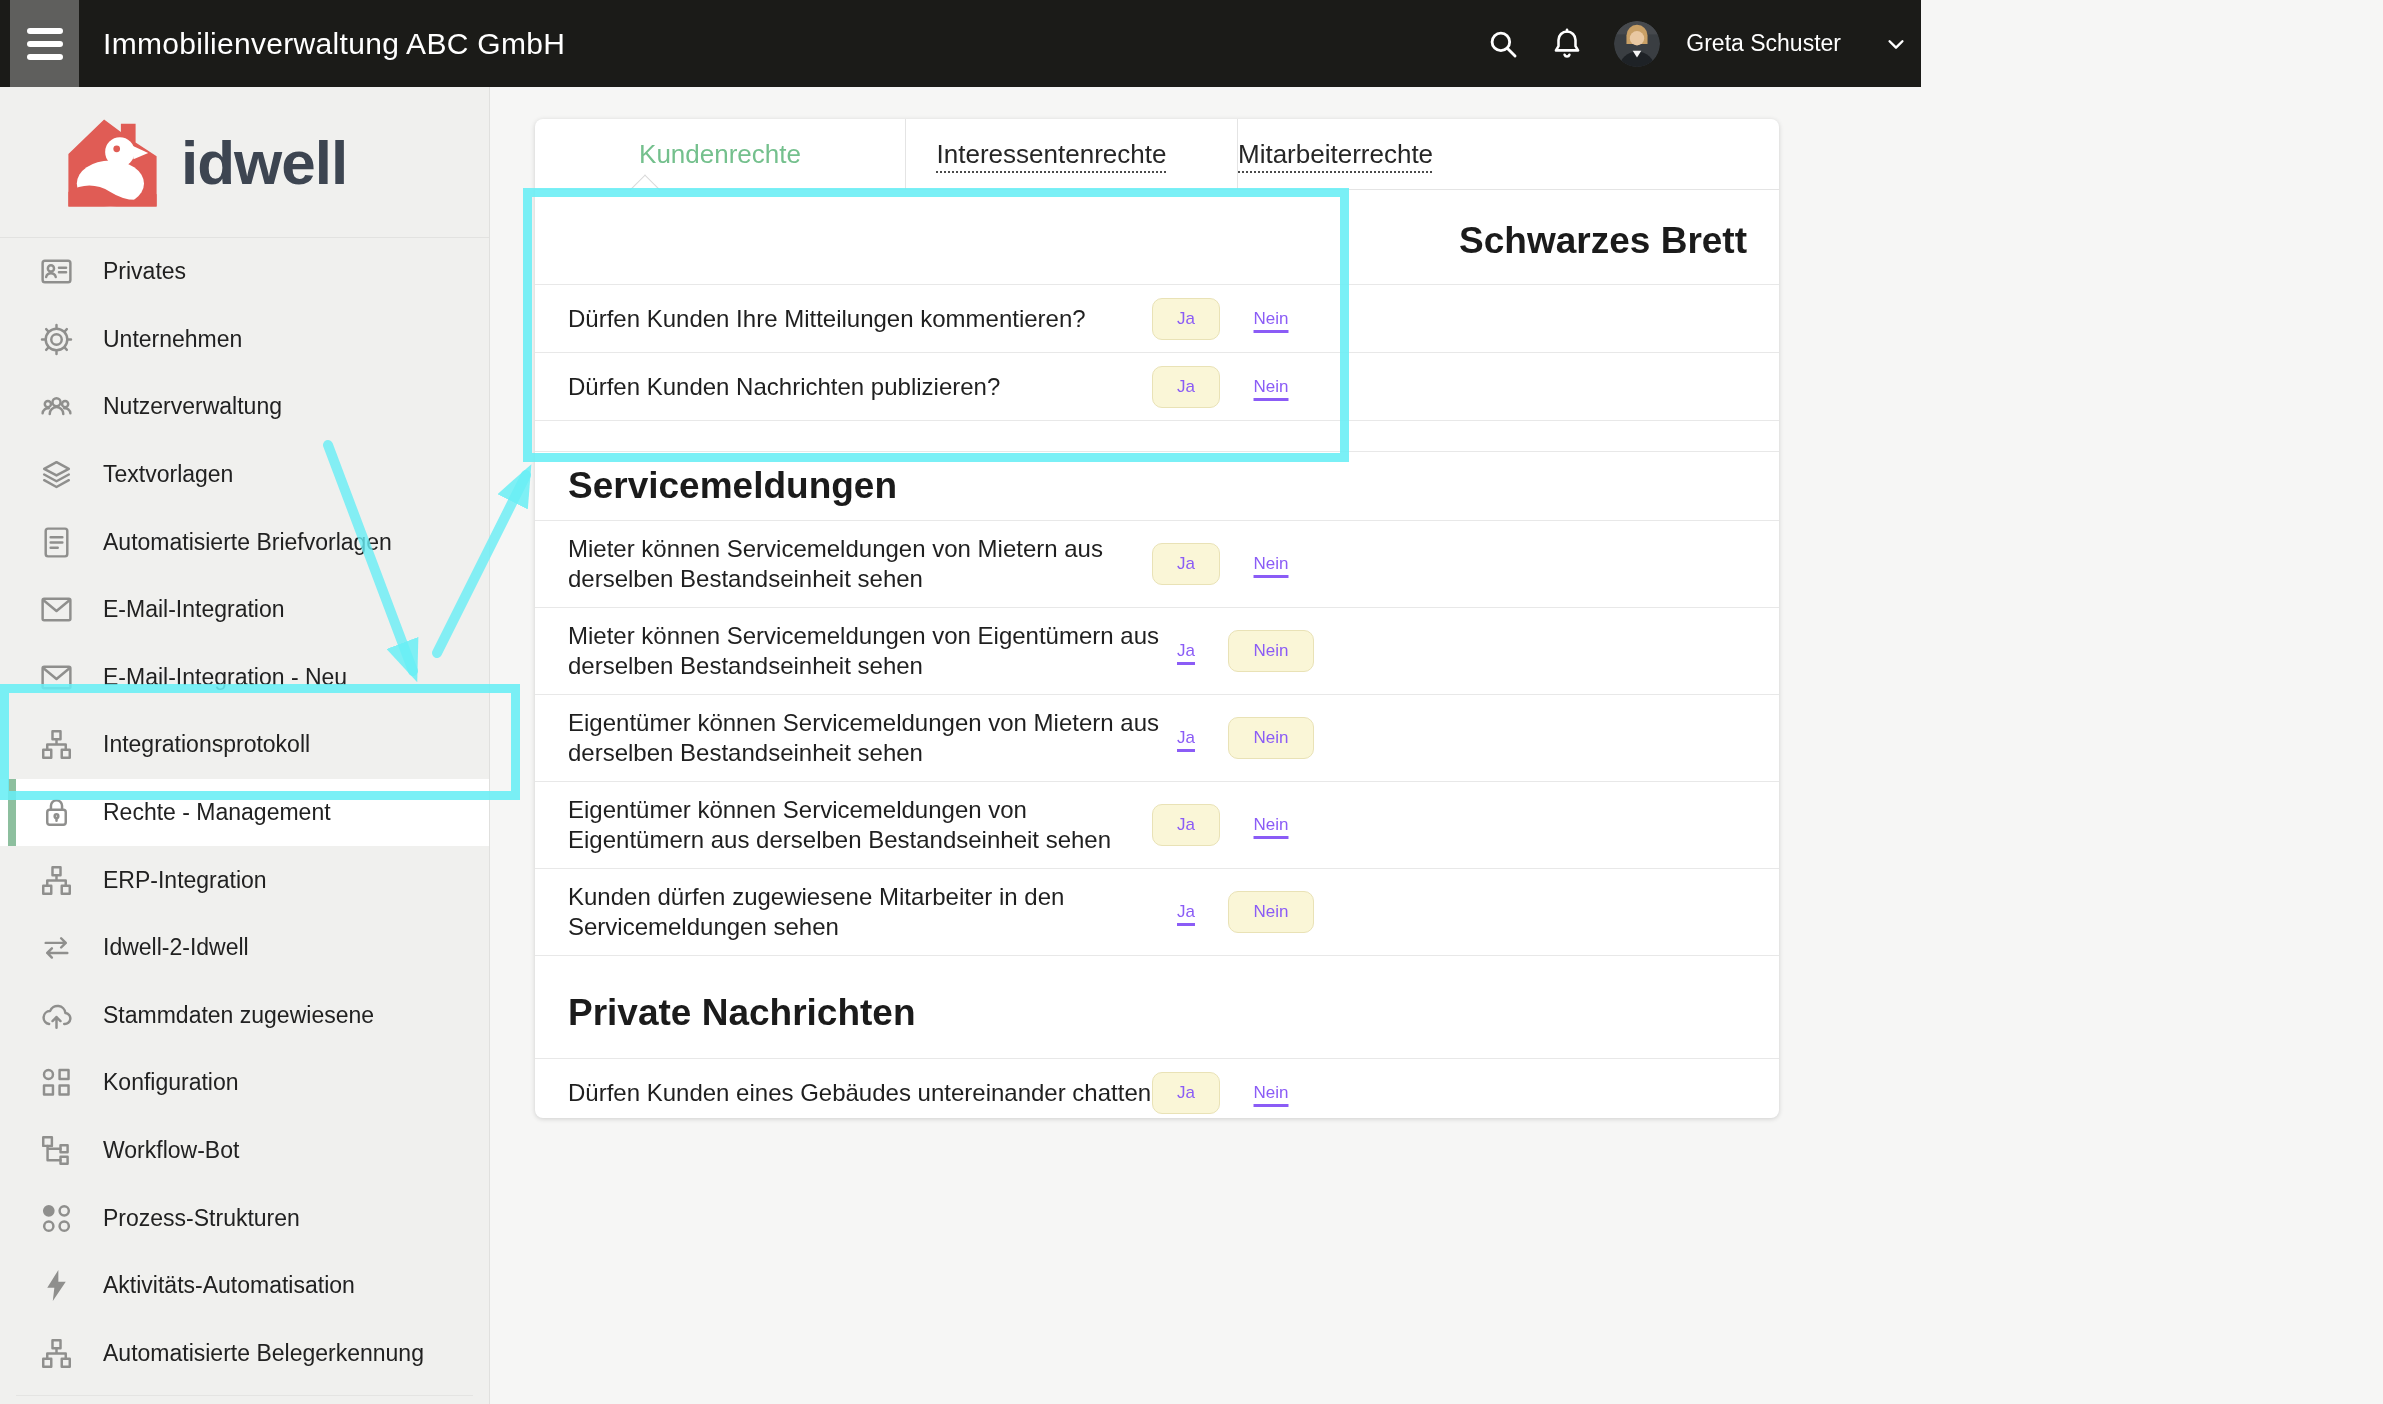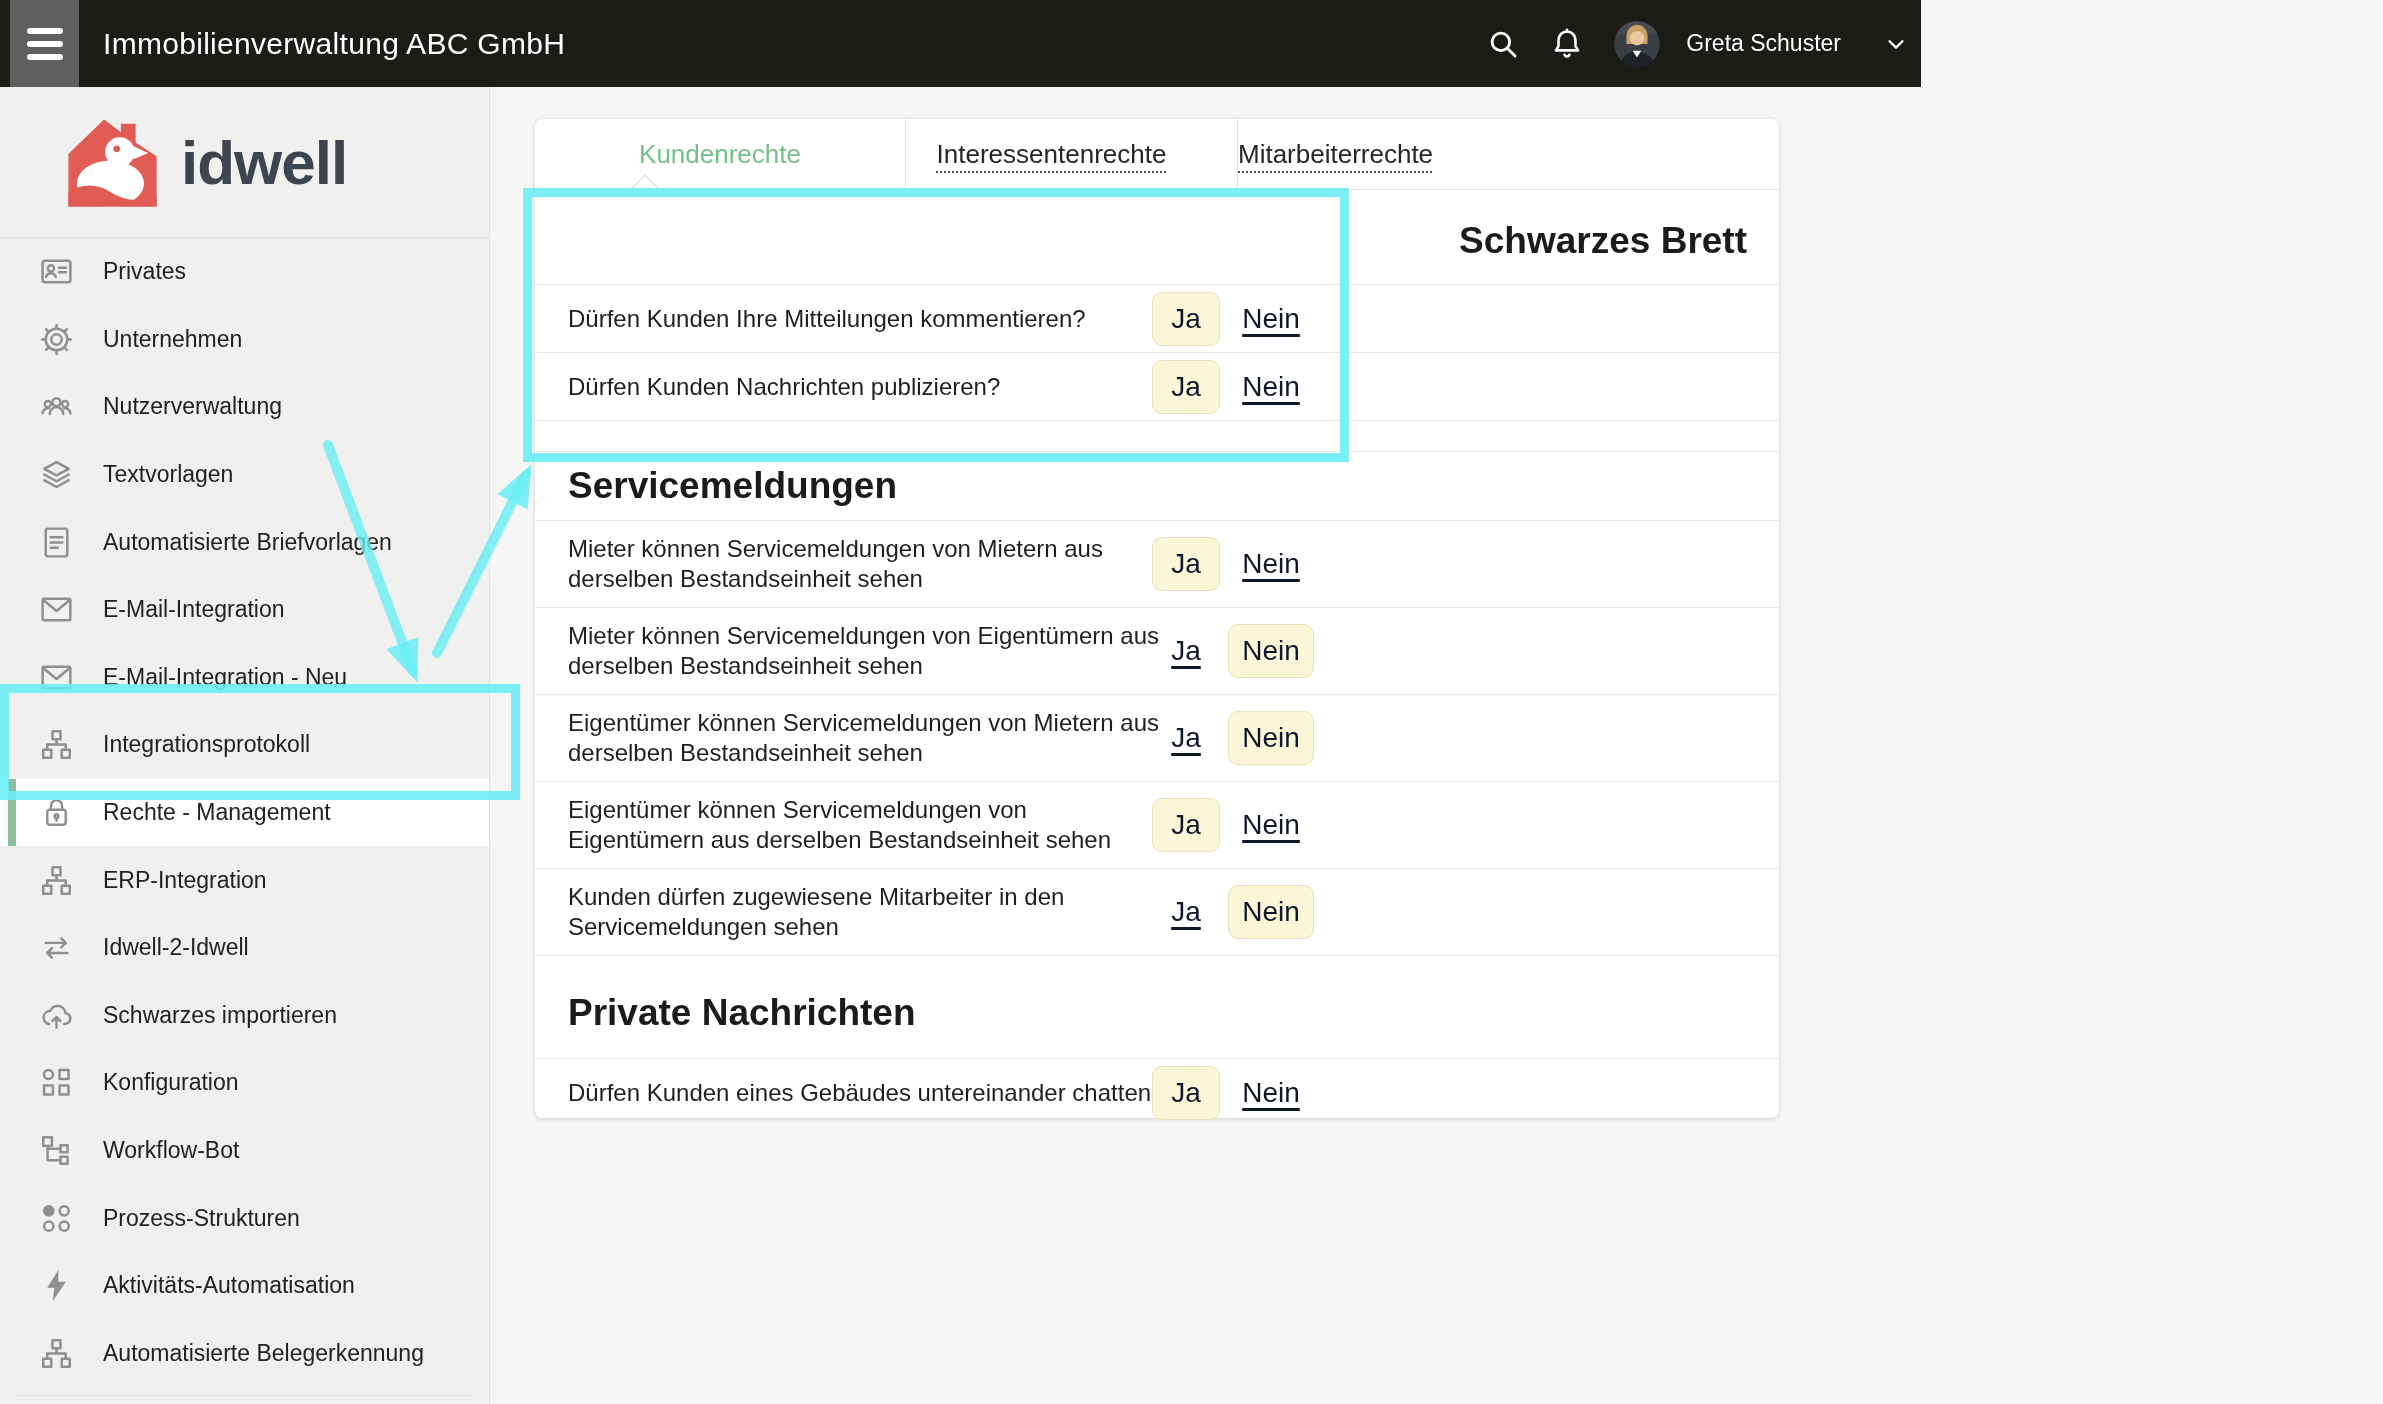--- a/index.html
+++ b/index.html
@@ -44,21 +44,21 @@
 
   .section-heading { font-size:37px; color:#1b1b1b; border-bottom:1px solid #e8e8e8; }
   #sections .section:nth-child(1) .section-heading { padding:30px 32px 22px 27px;text-align:right; }
   #sections .section:nth-child(2) .section-heading { padding:13px 32px 13px 33px; }
   #sections .section:nth-child(3) .section-heading { padding:36px 32px 24px 33px; }
   .spacer-row { height:31px; border-bottom:1px solid #e8e8e8; }
   .perm-row { position:relative; min-height:68px; display:flex; align-items:center; padding:13px 330px 13px 33px; border-bottom:1px solid #e8e8e8; }
   .section:last-child .perm-row:last-child { border-bottom:none; }
   .perm-q { font-size:24px; line-height:30px; color:#1f1f1f; max-width:600px; }
   .toggle { position:absolute; left:617px; top:50%; transform:translateY(-50%); display:flex; align-items:center; }
-  .opt { font-size:28px; color:#0f172a; text-align:center; cursor:pointer; }
+  .opt { font-size:17px; color:#8b5cf6; text-align:center; cursor:pointer; }
   .opt-yes { width:68px; }
   .opt-no  { width:86px; margin-left:8px; }
   .opt.pill { background:#faf6d7; border:1px solid #e9e2b6; border-radius:10px; padding:10px 0; }
   .opt.link { text-decoration:underline; text-decoration-thickness:2.5px; text-underline-offset:6px; font-weight:500; }
 
   
   .anno-box { position:absolute; border:9px solid rgba(104,238,245,0.88); z-index:20; pointer-events:none; }
   #anno-box-content { left:523px; top:188px; width:826px; height:274px; }
   #anno-box-sidebar { left:0px; top:684px; width:520px; height:116px; }
   .annotation-layer { position:absolute; left:0; top:0; width:2383px; height:1404px; z-index:21; pointer-events:none; }
@@ -213,21 +213,21 @@
               <path d="M5 9 h13 m-3 -3 l3 3 -3 3"></path>
               <path d="M19 15.5 H6 m3 3 l-3 -3 3 -3"></path>
             </svg></span>
     <span class="nav-label">Idwell-2-Idwell</span>
   </div>
         <div class="nav-item">
     <span class="nav-icon"><svg viewBox="0 0 24 24" fill="none" stroke="currentColor" stroke-width="1.6" stroke-linecap="round" stroke-linejoin="round">
               <path d="M7.2 17.5 a4.2 4.2 0 0 1 .6 -8.35 A5.2 5.2 0 0 1 17.8 10.4 a3.5 3.5 0 0 1 -.8 7.1"></path>
               <path d="M12 20 v-7 m-2.6 2.6 L12 13 l2.6 2.6"></path>
             </svg></span>
-    <span class="nav-label">Schwarzes importieren</span>
+    <span class="nav-label">Stammdaten zugewiesene</span>
   </div>
         <div class="nav-item">
     <span class="nav-icon"><svg viewBox="0 0 24 24" fill="none" stroke="currentColor" stroke-width="1.6" stroke-linecap="round" stroke-linejoin="round">
               <circle cx="6.8" cy="6.8" r="2.9"></circle>
               <rect x="14" y="3.9" width="5.8" height="5.8"></rect>
               <rect x="3.9" y="14" width="5.8" height="5.8"></rect>
               <rect x="14" y="14" width="5.8" height="5.8"></rect>
             </svg></span>
     <span class="nav-label">Konfiguration</span>
   </div>

